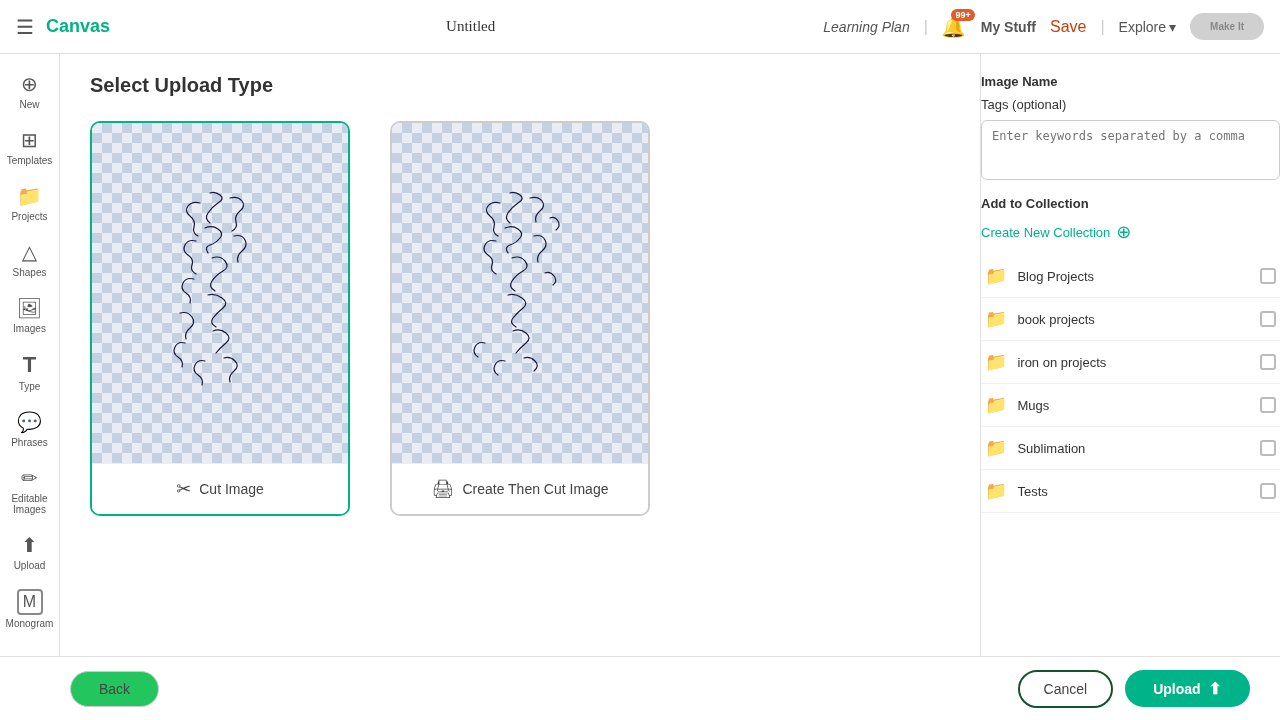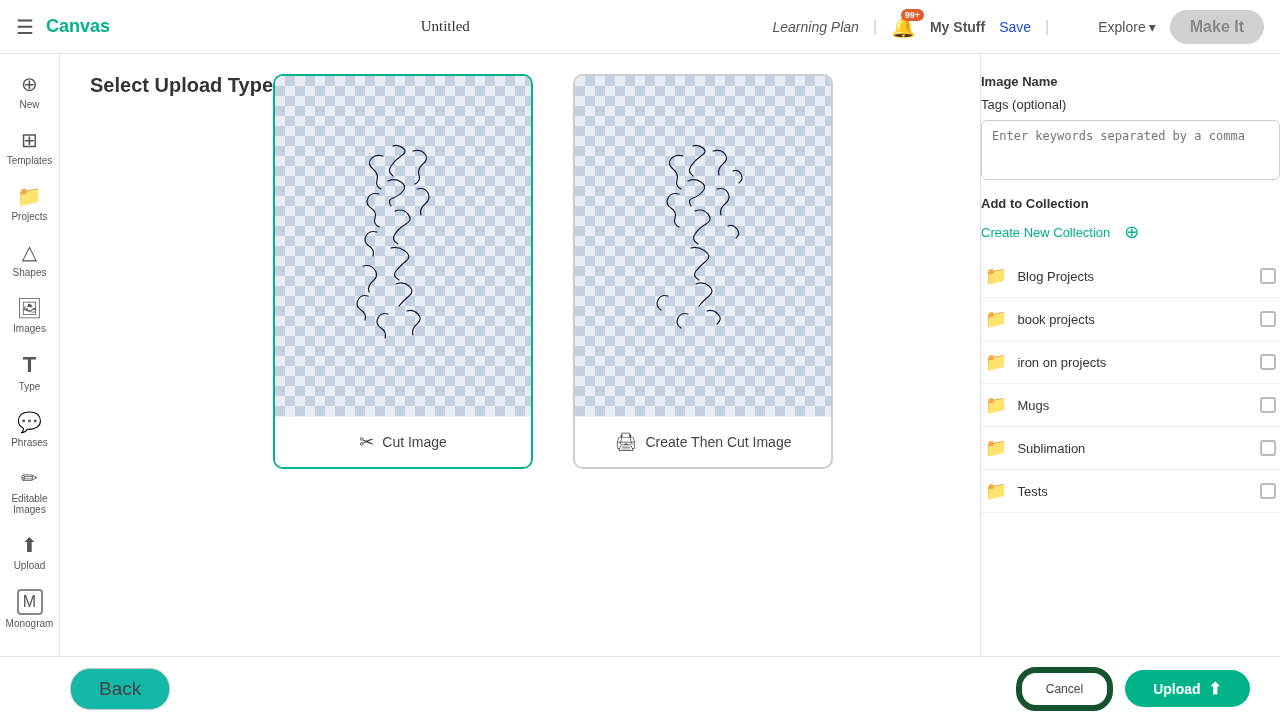--- a/index.html
+++ b/index.html
@@ -22,25 +22,25 @@
     .topbar-right { display: flex; align-items: center; gap: 14px; }
     .topbar-learning { font-size: 14px; color: #555; font-style: italic; }
     .topbar-sep { color: #ccc; }
     .topbar-notif { position: relative; }
     .notif-badge {
       position: absolute; top: -6px; right: -8px;
       background: #e05c2a; color: #fff; font-size: 9px; border-radius: 10px;
       padding: 1px 4px; font-weight: 700;
     }
     .topbar-mystuff { font-size: 14px; color: #555; font-weight: 600; }
-    .topbar-save { font-size: 14px; color: #1d4ed8; }
-    .topbar-explore { font-size: 14px; color: #555; display: flex; align-items: center; gap: 3px; margin-left: 35px; }
+    .topbar-save { font-size: 16px; color: #c2410c; }
+    .topbar-explore { font-size: 14px; color: #555; display: flex; align-items: center; gap: 3px; }
     .make-it-btn {
       background: #d0d0d0; color: #888; border: none; border-radius: 20px;
-      padding: 8px 20px; font-size: 16px; font-weight: 600; cursor: default;
+      padding: 8px 20px; font-size: 10px; font-weight: 600; cursor: default;
     }
 
     
     .main-area {
       display: flex;
       flex: 1;
       overflow: hidden;
     }
 
     
@@ -61,21 +61,21 @@
       cursor: pointer; border-radius: 8px; width: 52px;
       font-size: 10px; color: #555;
       gap: 3px;
     }
     .sidebar-icon { font-size: 20px; }
 
     
     .content-pane {
       flex: 1;
       display: flex;
-      flex-direction: row;
+      flex-direction: column;
       padding: 20px 30px;
       overflow-y: auto;
     }
     .page-title { font-size: 20px; font-weight: 600; color: #333; margin-bottom: 24px; }
 
     .upload-options {
       display: flex;
       gap: 40px;
       align-items: flex-start;
     }
@@ -159,21 +159,21 @@
       font-size: 12px;
       color: #999;
       resize: none;
       outline: none;
       margin-bottom: 16px;
     }
 
     .collection-label { font-size: 13px; font-weight: 600; color: #333; margin-bottom: 10px; }
 
     .create-new-collection {
-      display: flex; align-items: center; gap: 14px;
+      display: flex; align-items: center; gap: 6px;
       color: #00b388; font-size: 13px; font-weight: 500;
       cursor: pointer; margin-bottom: 12px;
     }
     .create-new-icon { font-size: 18px; }
 
     .collection-list { display: flex; flex-direction: column; gap: 0; }
     .collection-item {
       display: flex; align-items: center; justify-content: space-between;
       padding: 10px 4px;
       border-bottom: 1px solid #f0f0f0;
@@ -201,27 +201,27 @@
       height: 64px;
       background: #fff;
       border-top: 1px solid #e0e0e0;
       display: flex;
       align-items: center;
       justify-content: space-between;
       padding: 0 30px 0 70px;
       flex-shrink: 0;
     }
     .back-btn {
-      background: #14b8a6; border: 1px solid #ccc; border-radius: 20px;
-      padding: 9px 28px; font-size: 19px; color: #444; cursor: pointer;
+      background: #22c55e; border: 1px solid #ccc; border-radius: 20px;
+      padding: 9px 28px; font-size: 14px; color: #444; cursor: pointer;
     }
     .bottom-right-btns { display: flex; gap: 12px; align-items: center; }
     .cancel-btn {
-      background: #fff; border: 6px solid #14532d; border-radius: 20px;
-      padding: 9px 24px; font-size: 12px; color: #444; cursor: pointer;
+      background: #fff; border: 2px solid #14532d; border-radius: 20px;
+      padding: 9px 24px; font-size: 14px; color: #444; cursor: pointer;
     }
     .upload-btn {
       background: #00b388; border: none; border-radius: 20px;
       padding: 9px 28px; font-size: 14px; color: #fff;
       cursor: pointer; font-weight: 600; display: flex; align-items: center; gap: 8px;
     }
 
     .bell-icon { font-size: 20px; color: #555; }
   </style>
 </head>

